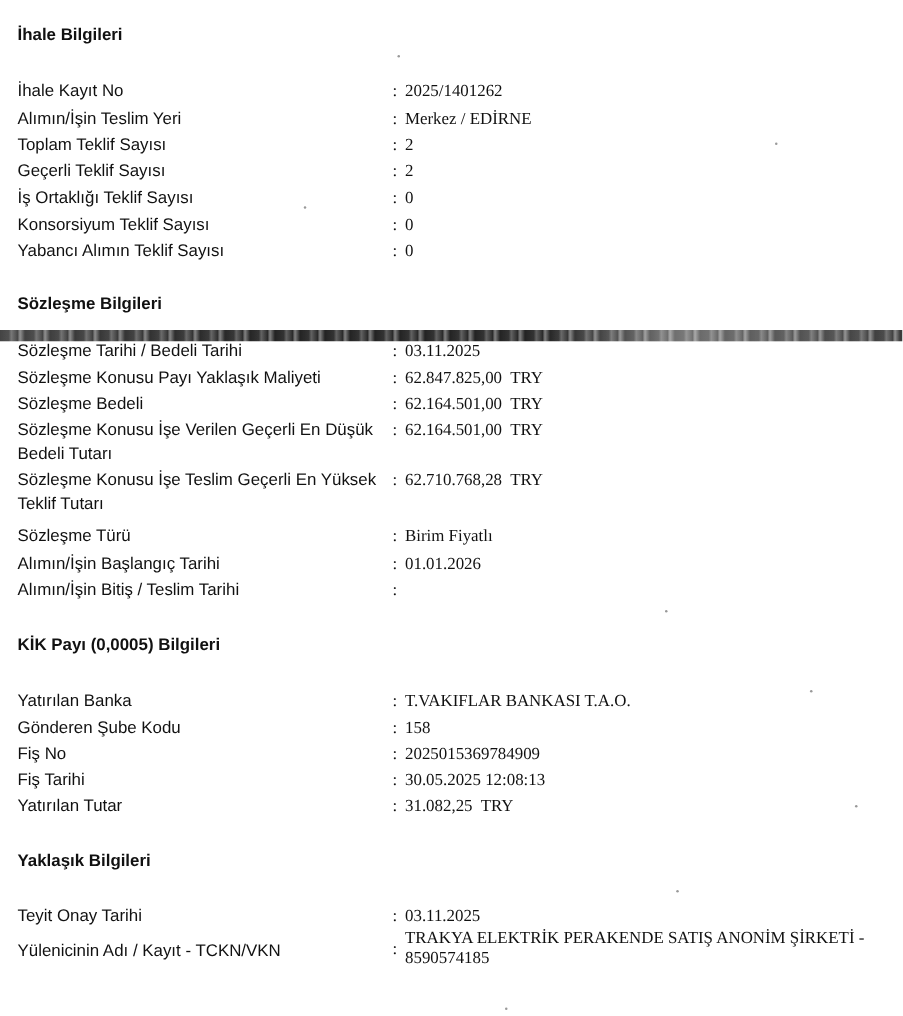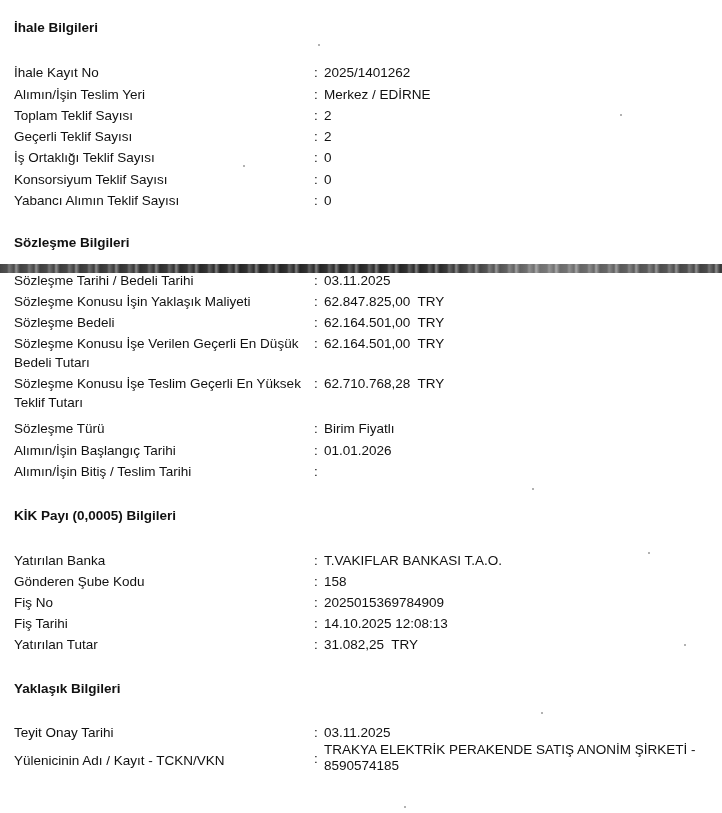--- a/index.html
+++ b/index.html
@@ -5,21 +5,21 @@
   html, body { margin:0; padding:0; background:#ffffff; }
   body {
     width:722px; height:813px; position:relative; overflow:hidden;
     font-family:"Liberation Sans", sans-serif; color:#111; font-size:13.5px;
   }
   .section-title {
     position:absolute; left:14px; font-weight:bold; font-size:13.5px; color:#111;
   }
   .row { position:absolute; left:14px; width:700px; }
   .lbl { position:absolute; left:0; top:0; width:300px; line-height:19px; }
-  .val { position:absolute; left:300px; top:0; white-space:nowrap; line-height:19px; }
+  .val { position:absolute; left:300px; top:0; white-space:nowrap; line-height:19px;font-family:Liberation Serif, serif; }
   .val .colon { display:inline-block; width:10px; }
   .scan-bar {
     position:absolute; left:0; top:264px; width:722px; height:9px;
     background: repeating-linear-gradient(90deg, #111 0px, #222 7px, #555 9px, #1a1a1a 14px, #777 16px, #111 20px);
     opacity:0.92;
   }
   .scan-bar:after {
     content:""; position:absolute; left:0; top:0; right:0; bottom:0;
     background: linear-gradient(90deg, rgba(255,255,255,0.15) 0%, rgba(255,255,255,0) 30%, rgba(0,0,0,0) 60%, rgba(255,255,255,0.35) 75%, rgba(255,255,255,0.1) 100%);
   }
@@ -61,21 +61,21 @@
 
 <div class="section-title" style="top:235px">Sözleşme Bilgileri</div>
 
 <div class="scan-bar"></div>
 
 <div class="row" style="top:271px">
   <span class="lbl">Sözleşme Tarihi / Bedeli Tarihi</span>
   <span class="val"><span class="colon">:</span><span>03.11.2025</span></span>
 </div>
 <div class="row" style="top:292px">
-  <span class="lbl">Sözleşme Konusu İşin Yaklaşık Maliyeti</span>
+  <span class="lbl">Sözleşme Konusu Payı Yaklaşık Maliyeti</span>
   <span class="val" style="white-space:pre"><span class="colon">:</span><span>62.847.825,00  TRY</span></span>
 </div>
 <div class="row" style="top:313px">
   <span class="lbl">Sözleşme Bedeli</span>
   <span class="val" style="white-space:pre"><span class="colon">:</span><span>62.164.501,00  TRY</span></span>
 </div>
 <div class="row" style="top:334px">
   <span class="lbl" style="width:300px">Sözleşme Konusu İşe Verilen Geçerli En Düşük Bedeli Tutarı</span>
   <span class="val" style="white-space:pre"><span class="colon">:</span><span>62.164.501,00  TRY</span></span>
 </div>
@@ -105,21 +105,21 @@
 <div class="row" style="top:572px">
   <span class="lbl">Gönderen Şube Kodu</span>
   <span class="val"><span class="colon">:</span><span>158</span></span>
 </div>
 <div class="row" style="top:593px">
   <span class="lbl">Fiş No</span>
   <span class="val"><span class="colon">:</span><span>2025015369784909</span></span>
 </div>
 <div class="row" style="top:614px">
   <span class="lbl">Fiş Tarihi</span>
-  <span class="val"><span class="colon">:</span><span>14.10.2025 12:08:13</span></span>
+  <span class="val"><span class="colon">:</span><span>30.05.2025 12:08:13</span></span>
 </div>
 <div class="row" style="top:635px">
   <span class="lbl">Yatırılan Tutar</span>
   <span class="val" style="white-space:pre"><span class="colon">:</span><span>31.082,25  TRY</span></span>
 </div>
 
 <div class="section-title" style="top:681px">Yaklaşık Bilgileri</div>
 
 <div class="row" style="top:723px">
   <span class="lbl">Teyit Onay Tarihi</span>

